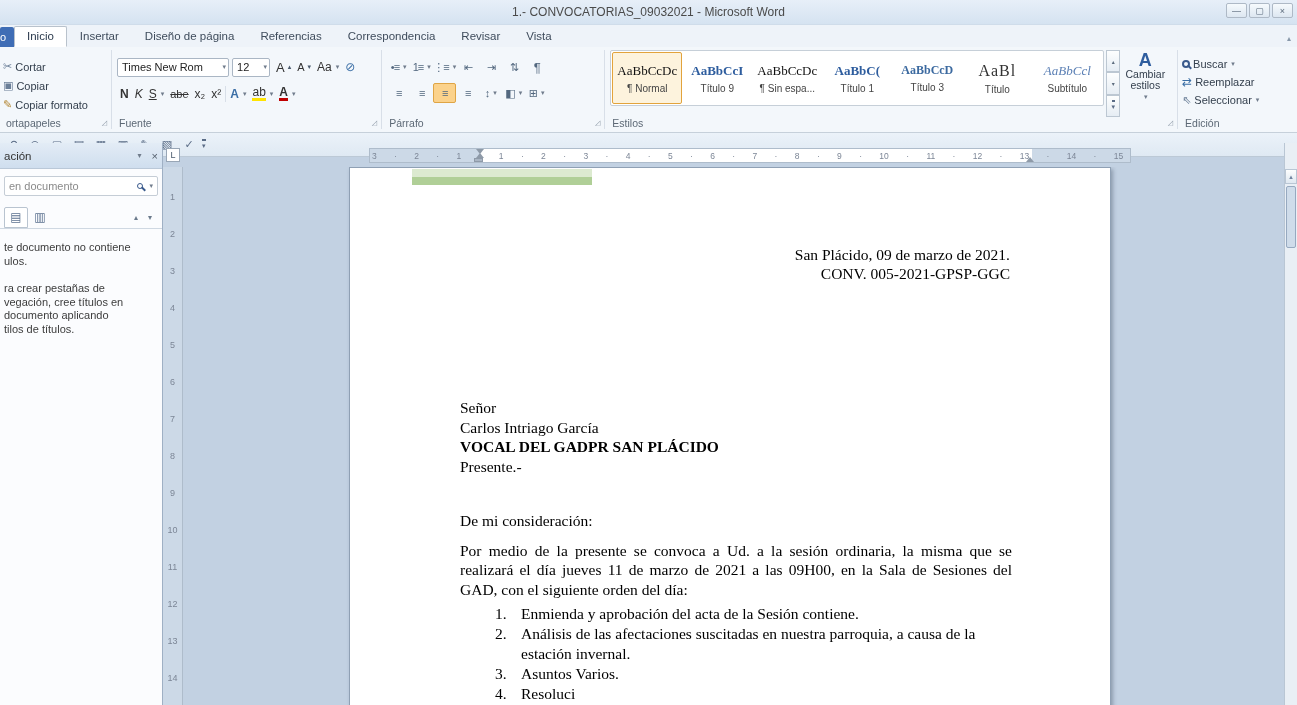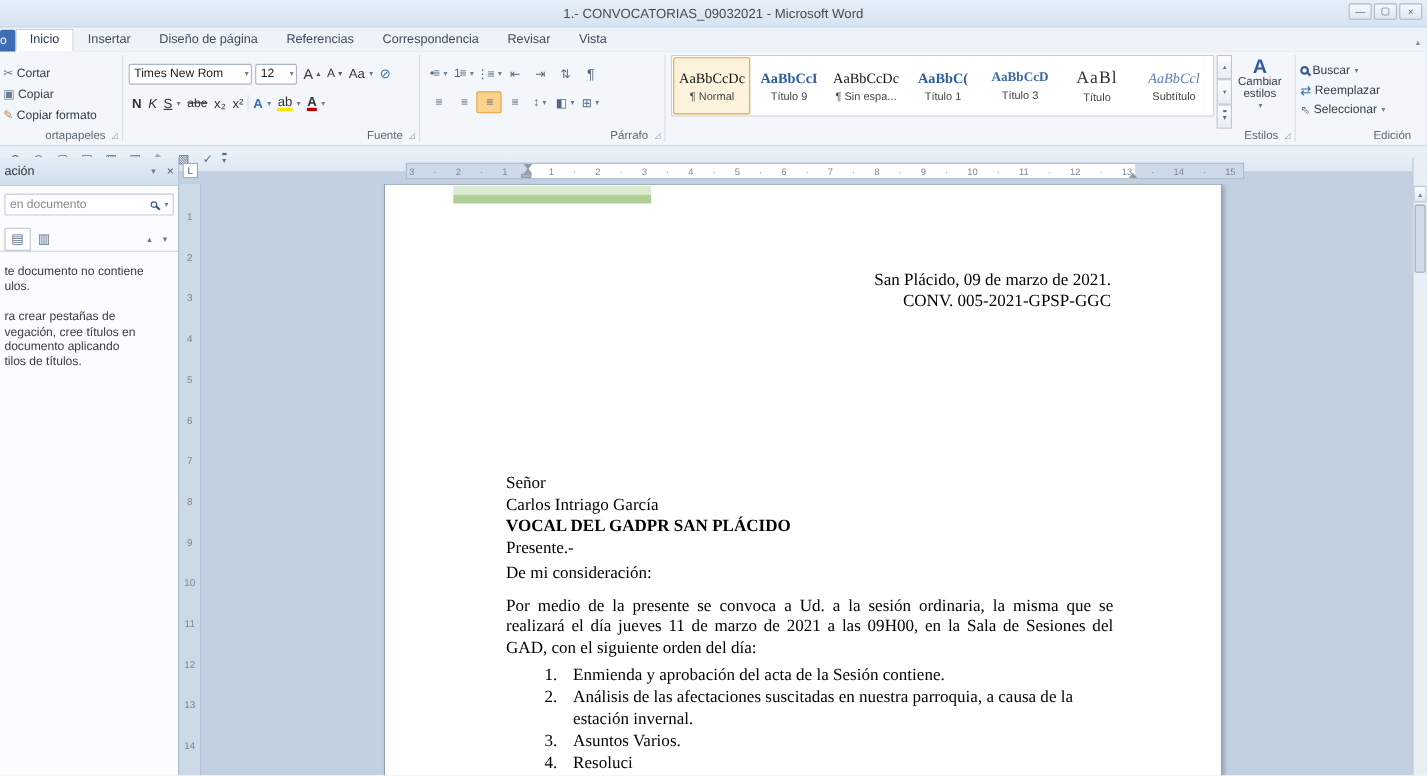--- a/index.html
+++ b/index.html
@@ -25,21 +25,21 @@
   .tab { padding:3px 12px 4px; font-size:11.5px; color:#3f4c5c; border:1px solid transparent; }
   .tab.active { background:#fff; border-color:#b9c2cc; border-bottom-color:#fff;
     border-radius:2px 2px 0 0; color:#2b3a4d; }
   .tabrow-end { margin-left:auto; margin-right:6px; font-size:8px; color:#8898aa; padding-bottom:4px; }
 
   
   .ribbon { position:absolute; left:0; top:47px; width:100%; height:86px;
     background:#f3f7fb; border-bottom:1px solid #c6d0da; display:flex; }
   .grp { display:flex; flex-direction:column; position:relative; }
   .grp-body { flex:1; padding-top:10px; }
-  .grp-label { height:15px; font-size:10.5px; color:#5c6875; text-align:right;
+  .grp-label { height:15px; font-size:10.5px; color:#5c6875; text-align:left;
     position:relative; padding:0 14px 0 6px; }
   .launch { position:absolute; right:3px; top:2px; font-size:7px; color:#8c98a6; }
   .vsep { width:1px; background:#d8dfe8; margin:3px 1px; }
 
   .rb { display:flex; align-items:center; gap:3px; padding:1px 3px; border-radius:2px;
     font-size:11px; color:#34404e; height:20px; }
   .rb .lb { font-weight:normal; font-style:normal; }
   .ic { font-style:normal; font-weight:normal; font-size:11px; color:#6b7f98; }
   .row { display:flex; align-items:center; padding-left:4px; }
   .row + .row { margin-top:6px; }
@@ -159,21 +159,21 @@
     font-family:"Liberation Serif","DejaVu Serif",serif; font-size:15.5px; color:#000; }
   .greenbar1 { position:absolute; left:62px; top:1px; width:180px; height:8px; background:#dcead0; }
   .greenbar2 { position:absolute; left:62px; top:9px; width:180px; height:8px; background:#b0cf97; }
 
   .contact { position:absolute; right:79px; top:5px; text-align:right; font-size:10px;
     line-height:11.5px; color:#c9a469; font-family:"Liberation Sans","DejaVu Sans",sans-serif; }
   .contact b { color:#b98c3e; font-style:italic; }
 
   .dateline { position:absolute; right:100px; top:78px; }
   .refline  { position:absolute; right:100px; top:97px; }
-  .addr { position:absolute; left:110px; top:230px; line-height:19.5px;margin-top:32px; }
+  .addr { position:absolute; left:110px; top:230px; line-height:19.5px; }
   .addr .bold { font-weight:bold; }
   .salut { position:absolute; left:110px; top:344px; }
   .bodypar { position:absolute; left:110px; top:373px; width:552px; text-align:justify;
     line-height:19.3px; }
   .dlist { position:absolute; left:145px; top:436px; width:517px; line-height:19.3px; }
   .ditem { display:flex; margin-bottom:1px; }
   .dnum { width:26px; flex:none; }
   .dtext { flex:1; }
 
   

